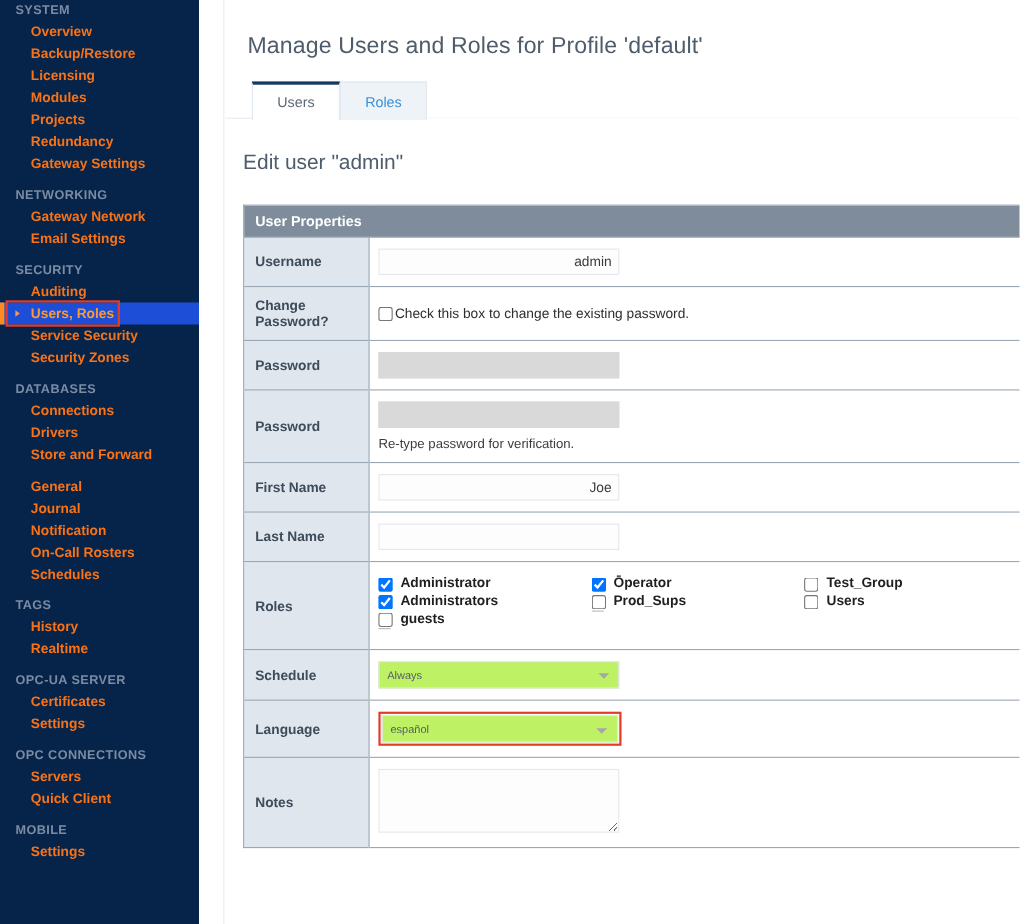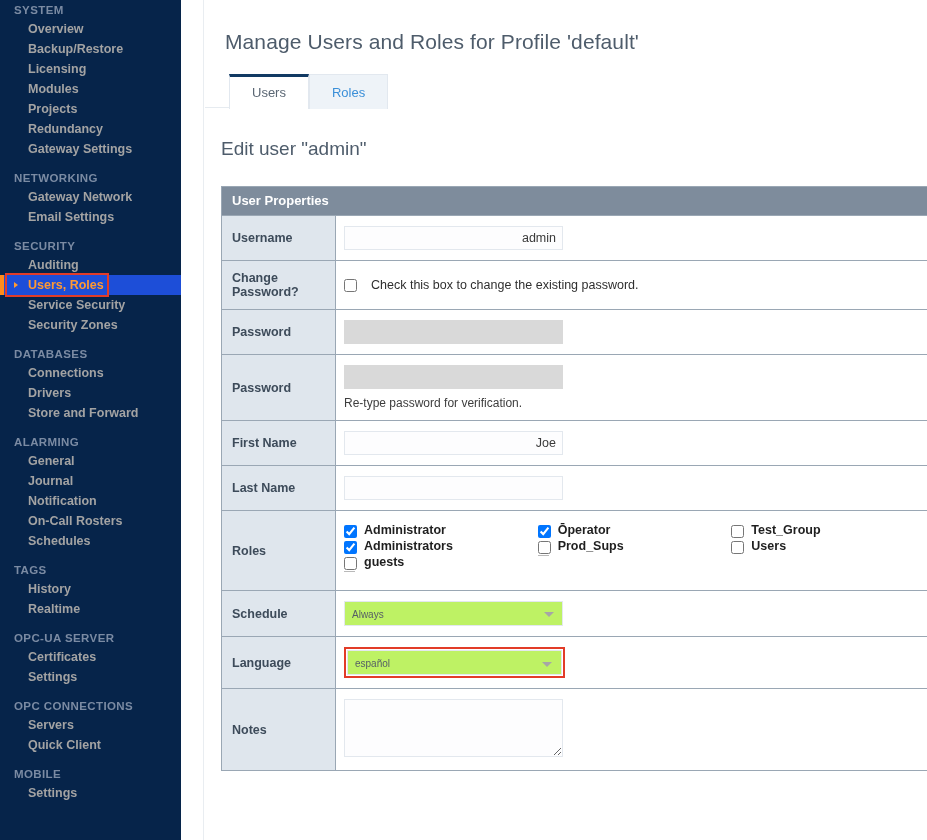--- a/index.html
+++ b/index.html
@@ -25,21 +25,21 @@
   .nav-group-title {
     color: #7b8ba3;
     font-size: 11.5px;
     font-weight: bold;
     letter-spacing: 0.4px;
     padding: 4px 0 3px 14px;
     text-transform: uppercase;
   }
   .nav-item {
     position: relative;
-    color: #a3a3a3;
+    color: #f97316;
     font-size: 12.5px;
     font-weight: bold;
     padding: 3px 0 3px 28px;
     line-height: 14px;
     cursor: pointer;
     white-space: nowrap;
   }
   .nav-item.active {
     background: #1d4ed8;
     color: #ff9933;
@@ -189,21 +189,21 @@
   }
   .txt-input.disabled {
     background: #d9d9d9;
     border: 1px solid #d9d9d9;
   }
   .hint {
     font-size: 12px;
     color: #3d3d3d;
     margin-top: 7px;
   }
-  .cb-row { display: flex; align-items: center; gap: 14px; font-size: 12.5px; color: #2f2f2f; }
+  .cb-row { display: flex; align-items: center; gap: 2px; font-size: 12.5px; color: #2f2f2f; }
   .cb-row input { margin: 0; }
   .cb-label { line-height: 15px; }
 
   
   .roles-grid {
     display: flex;
     gap: 0;
     padding-top: 2px;
   }
   .roles-col { width: 198px; }
@@ -289,21 +289,20 @@
       <div class="nav-item"><span>Auditing</span></div>
       <div class="nav-item active" id="active-nav-item"><span class="accent-bar"></span><span class="caret"></span><span>Users, Roles</span></div>
       <div class="nav-item"><span>Service Security</span></div>
       <div class="nav-item"><span>Security Zones</span></div>
       <div class="group-gap"></div>
       <div class="nav-group-title">DATABASES</div>
       <div class="nav-item"><span>Connections</span></div>
       <div class="nav-item"><span>Drivers</span></div>
       <div class="nav-item"><span>Store and Forward</span></div>
       <div class="group-gap"></div>
-      <div class="nav-group-title">ALARMING</div>
       <div class="nav-item"><span>General</span></div>
       <div class="nav-item"><span>Journal</span></div>
       <div class="nav-item"><span>Notification</span></div>
       <div class="nav-item"><span>On-Call Rosters</span></div>
       <div class="nav-item"><span>Schedules</span></div>
       <div class="group-gap"></div>
       <div class="nav-group-title">TAGS</div>
       <div class="nav-item"><span>History</span></div>
       <div class="nav-item"><span>Realtime</span></div>
       <div class="group-gap"></div>

